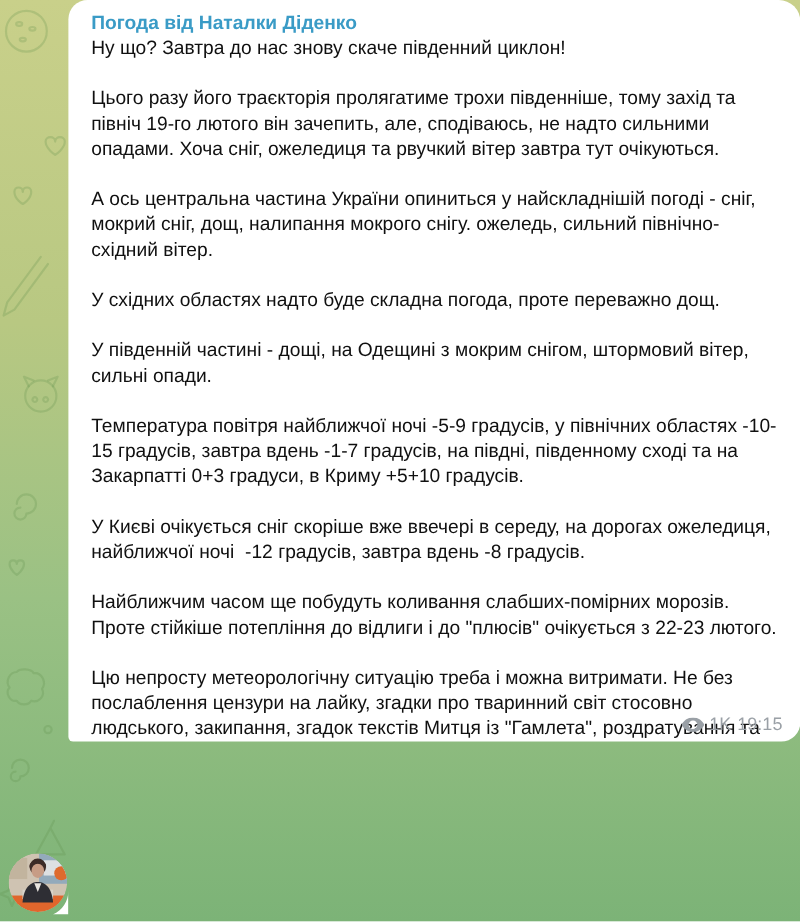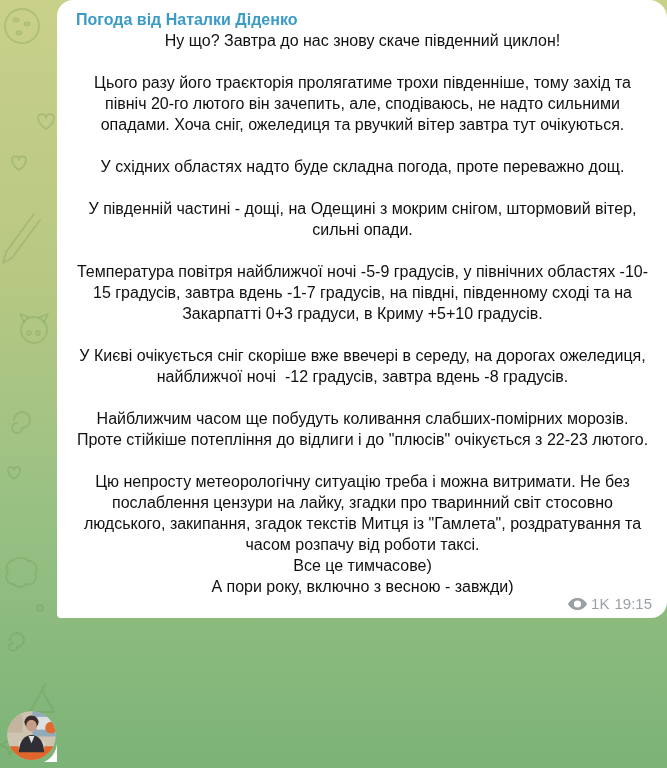--- a/index.html
+++ b/index.html
@@ -15,21 +15,21 @@
   .bubble{
     position:absolute;left:57px;top:0;width:610px;height:618px;
     background:#ffffff;border-radius:16px 18px 16px 4px;
     box-sizing:border-box;padding:9px 18px 8px 19px;
     overflow:hidden;
   }
   .bubble-tail{position:absolute;left:44px;top:742px;}
   .channel-name{
     font-size:16px;line-height:21px;font-weight:600;color:#3a9bc6;cursor:pointer;
   }
-  .msg-text{font-size:16px;line-height:21px;color:#101010;text-align:center;}
+  .msg-text{font-size:16px;line-height:21px;color:#101010;}
   .msg-text p{margin:21px 0 0;white-space:pre-wrap;}
   .msg-text p:first-child{margin-top:0;}
   .meta{
     position:absolute;right:15px;bottom:5px;
     display:flex;align-items:center;gap:5px;
     color:#9aa0a6;font-size:15px;line-height:18px;
   }
   .meta .views{display:flex;align-items:center;gap:4px;}
   .avatar{
     position:absolute;left:7px;top:711px;width:49px;height:49px;
@@ -61,21 +61,22 @@
     <path d="M10,640 a7,7 0 1,1 7,7 a4,4 0 1,1 -4,-4"></path>
     <path d="M42,690 l12,22 h-24 Z M42,690 l3,-6"></path>
     <path d="M10,735 l3,7 7,3 -7,3 -3,7 -3,-7 -7,-3 7,-3 Z"></path>
   </g>
 </svg>
 
 <div class="bubble">
   <div class="channel-name" style="color: rgb(58, 155, 198);">Погода від Наталки Діденко</div>
   <div class="msg-text">
       <p>Ну що? Завтра до нас знову скаче південний циклон!</p>
-      <p>Цього разу його траєкторія пролягатиме трохи південніше, тому захід та північ 20-го лютого він зачепить, але, сподіваюсь, не надто сильними опадами. Хоча сніг, ожеледиця та рвучкий вітер завтра тут очікуються.</p>
+      <p>Цього разу його траєкторія пролягатиме трохи південніше, тому захід та північ 19-го лютого він зачепить, але, сподіваюсь, не надто сильними опадами. Хоча сніг, ожеледиця та рвучкий вітер завтра тут очікуються.</p>
+      <p>А ось центральна частина України опиниться у найскладнішій погоді - сніг, мокрий сніг, дощ, налипання мокрого снігу. ожеледь, сильний північно-східний вітер.</p>
       <p>У східних областях надто буде складна погода, проте переважно дощ.</p>
       <p>У південній частині - дощі, на Одещині з мокрим снігом, штормовий вітер, сильні опади.</p>
       <p>Температура повітря найближчої ночі -5-9 градусів, у північних областях -10-15 градусів, завтра вдень -1-7 градусів, на півдні, південному сході та на Закарпатті 0+3 градуси, в Криму +5+10 градусів.</p>
       <p>У Києві очікується сніг скоріше вже ввечері в середу, на дорогах ожеледиця, найближчої ночі  -12 градусів, завтра вдень -8 градусів.</p>
       <p>Найближчим часом ще побудуть коливання слабших-помірних морозів.
 Проте стійкіше потепління до відлиги і до "плюсів" очікується з 22-23 лютого.</p>
       <p>Цю непросту метеорологічну ситуацію треба і можна витримати. Не без послаблення цензури на лайку, згадки про тваринний світ стосовно людського, закипання, згадок текстів Митця із "Гамлета", роздратування та часом розпачу від роботи таксі.
 Все це тимчасове)
 А пори року, включно з весною - завжди)</p>
     </div>

